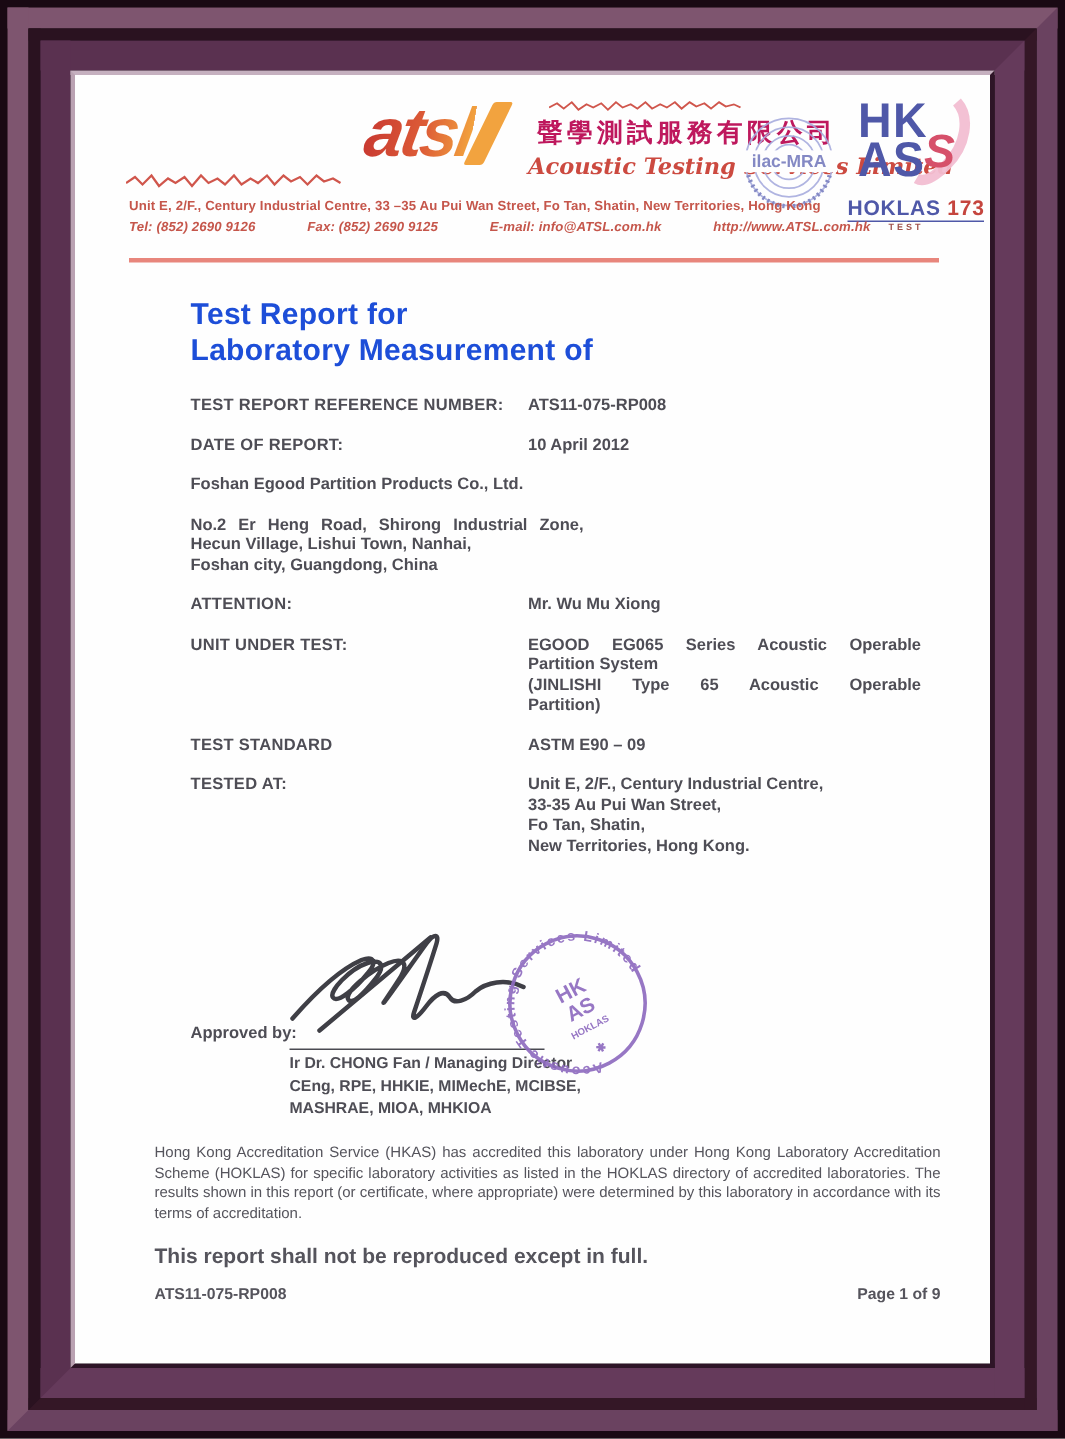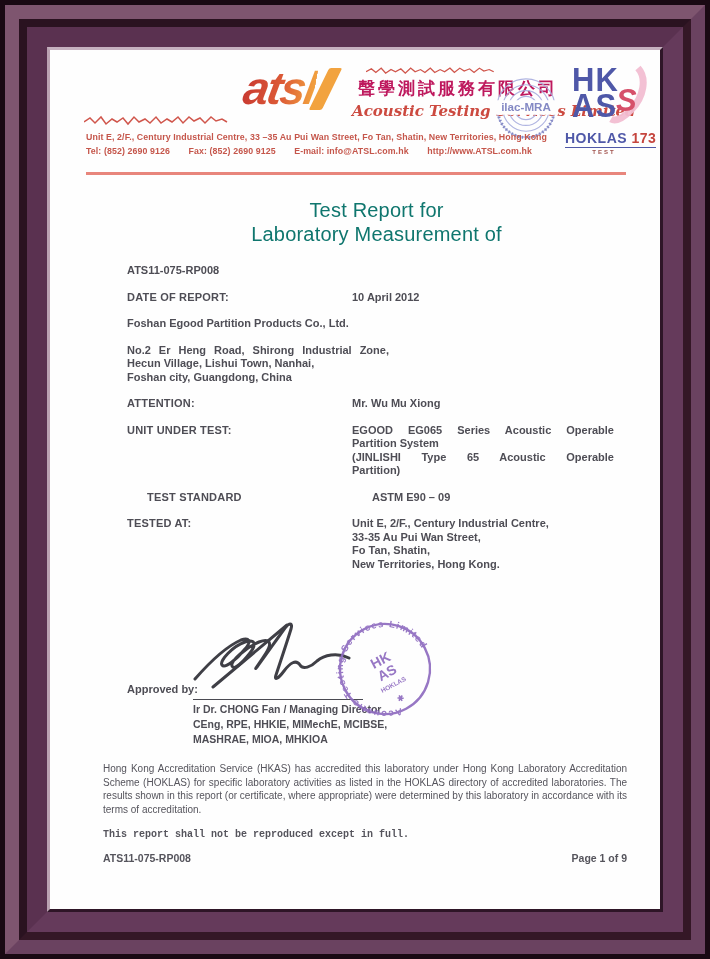--- a/index.html
+++ b/index.html
@@ -33,48 +33,48 @@
   .ilac { position:absolute; left:408px; top:26px; }
   .hkas-block { position:absolute; left:479px; top:18px; width:78px; text-align:center; }
   .hkas-letters { position:relative; width:64px; margin:0 auto; text-align:left; }
   .hkas-row { font-size:31px; font-weight:bold; color:#4f58a8; line-height:26px; letter-spacing:1px; transform:scaleY(1.05); }
   .hkas-ribbon { position:absolute; right:-12px; top:-3px; }
   .hoklas-line { margin-top:10px; font-size:14px; font-weight:bold; color:#4f58a8; border-bottom:1.5px solid #4f58a8; display:inline-block; padding-bottom:1px; letter-spacing:.5px; }
   .hoklas-num { color:#c5453e; }
   .hoklas-sub { font-size:6px; font-weight:bold; color:#a0524c; letter-spacing:2px; margin-top:1px; }
   .addr { position:absolute; left:0; top:82px; font-size:8.8px; font-weight:bold; color:#c5564b; white-space:nowrap; letter-spacing:.1px; }
   .addr2 { top:96px; }
-  .addr2 span { margin-right:16px; }
+  .addr2 span { margin-right:32px;font-style:italic; }
   .red-line { position:absolute; left:0; right:0; top:122px; height:3px; background:#e8867c; }
 
   
-  .title { margin:20px 0 0 41px; font-size:20px; font-weight:normal; color:#0f766e; line-height:24px; letter-spacing:.2px;text-align:center; }
+  .title { margin:20px 0 0 41px; font-size:20px; font-weight:bold; color:#1d4ed8; line-height:24px; letter-spacing:.2px; }
 
   
   .fields { margin:18px 0 0 41px; font-size:11px; font-weight:bold; line-height:13.5px; color:#4e4d55; }
   .frow { display:flex; margin-bottom:13px; }
   .flabel { width:225px; flex:none; letter-spacing:.2px; }
   .fvalue { width:262px; }
   .sub { margin-top:13px; }
   .jline { text-align:justify; text-align-last:justify; -moz-text-align-last:justify; }
-  .mt13 { margin-top:13px;margin-left:20px; }
+  .mt13 { margin-top:13px; }
 
   
   .approval { position:relative; height:132px; margin:46px 0 0 41px; font-size:11px; font-weight:bold; }
   .approved-label { position:absolute; left:0; top:66px; }
   .sig { position:absolute; left:60px; top:-2px; }
   .sig-underline { position:absolute; left:66px; top:82px; width:170px; border-top:1.5px solid #4a4a52; }
   .sig-name { position:absolute; left:66px; top:86px; font-size:10.5px; white-space:nowrap; }
   .sig-q1 { position:absolute; left:66px; top:101px; font-size:10.5px; white-space:nowrap; }
   .sig-q2 { position:absolute; left:66px; top:116px; font-size:10.5px; white-space:nowrap; }
   .stamp { position:absolute; left:208px; top:2px; transform:rotate(-28deg); opacity:.92; }
 
   
   .footnote { margin:13px 0 0 17px; width:524px; font-size:10px; font-weight:normal; color:#55545c; line-height:13.5px; text-align:justify; }
-  .note { margin:13px 0 0 17px; width:524px; font-size:10px; font-weight:bold; color:#55545c;font-family:Liberation Mono, monospace; }
+  .note { margin:13px 0 0 17px; width:524px; font-size:14px; font-weight:bold; color:#55545c; }
   .refs { display:flex; justify-content:space-between; width:524px; margin:12px 0 0 17px; font-size:10.5px; font-weight:bold; color:#55545c; }
 </style>
 </head>
 <body>
 
 <div class="f1">
  <div class="f2">
   <div class="f3">
    <div class="f4">
     <div class="f5">
@@ -139,20 +139,21 @@
       </div>
 
       <div class="title">
         <div>Test Report for</div>
         <div>Laboratory Measurement of</div>
       </div>
 
       <div class="fields">
 
         <div class="frow">
+          <div class="flabel">TEST REPORT REFERENCE NUMBER:</div>
           <div class="fvalue">
                     <div>ATS11-075-RP008</div>
                   </div>
         </div>
 
         <div class="frow">
           <div class="flabel">DATE OF REPORT:</div>
           <div class="fvalue">
                     <div>10 April 2012</div>
                   </div>

